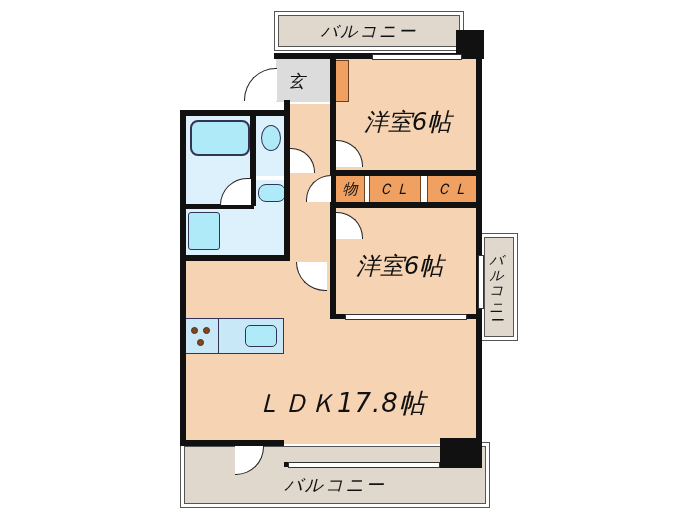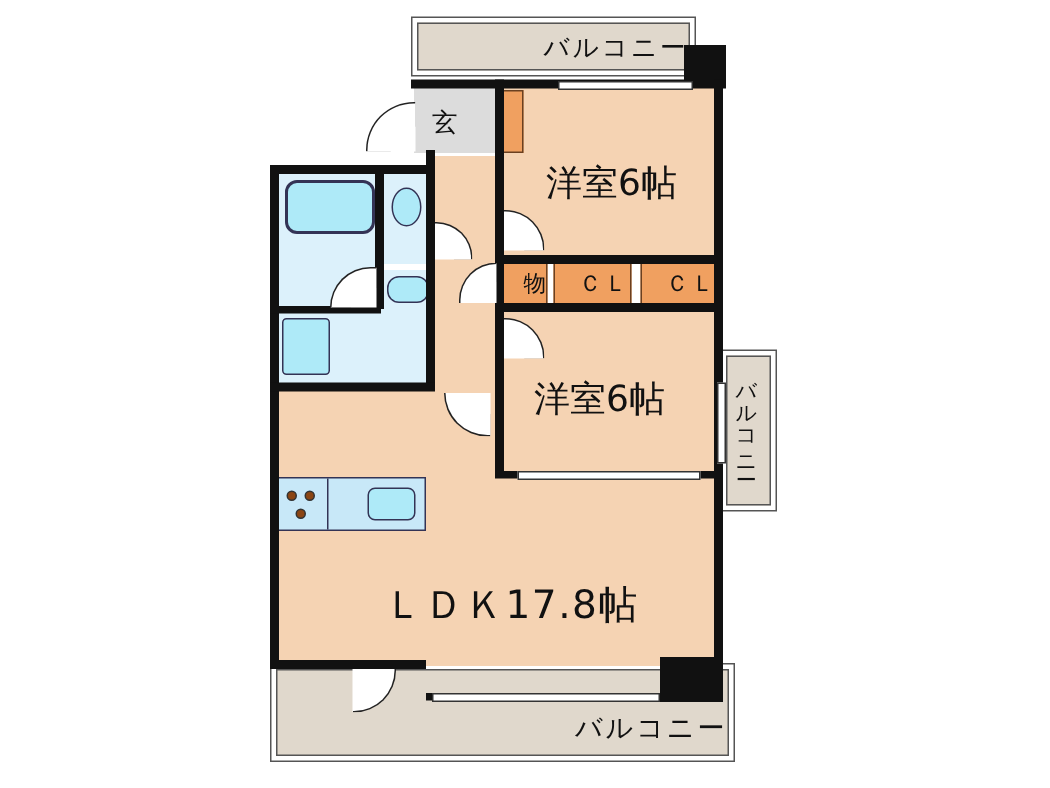--- a/index.html
+++ b/index.html
@@ -4,21 +4,21 @@
 <style>
   html, body { margin:0; padding:0; background:#ffffff; }
   body { width:700px; height:525px; position:relative; overflow:hidden; font-family:"DejaVu Sans", sans-serif; }
   .abs { position:absolute; box-sizing:border-box; }
   .wall { position:absolute; background:#111; }
   .floor { position:absolute; background:#f5d3b3; }
   .wet { position:absolute; background:#dcf1fb; }
   .grey { position:absolute; background:#dcdcdc; }
   .storage { position:absolute; background:#f0a060; border:1px solid #6a4020; }
   .balcony { position:absolute; background:#e0d8cc; border:1px solid #555; outline:1px solid #555; outline-offset:3px; }
-  .label { position:absolute; color:#111; white-space:nowrap; text-align:right; }
+  .label { position:absolute; color:#111; white-space:nowrap; text-align:center;font-style:italic; }
   .window { position:absolute; background:#fff; border:1px solid #333; }
   .door-arc { position:absolute; border:1.5px solid #222; background:#fff; }
   .fixture { position:absolute; background:#aeeaf8; border:2px solid #335; border-radius:8px; }
 </style>
 </head>
 <body>
 
 <div class="balcony" style="left:278px;top:15px;width:180px;height:30px;">
   <div class="label" style="left:0;right:0;top:4px;font-size:17px;letter-spacing:2px;">バルコニー</div>
 </div>

